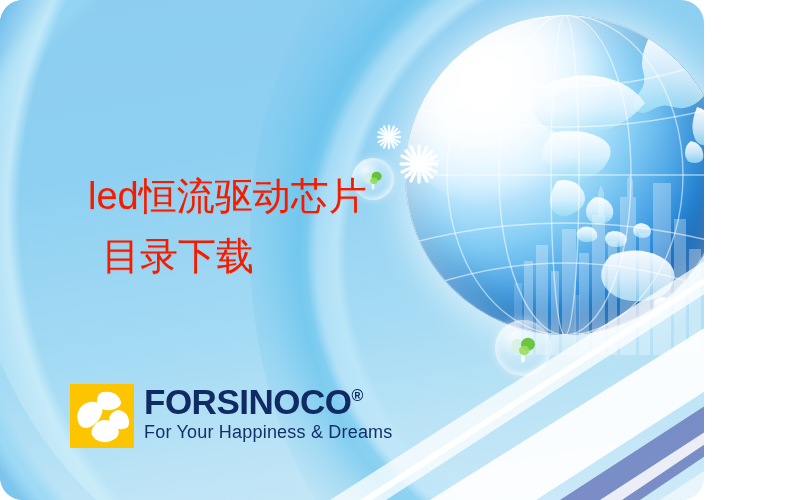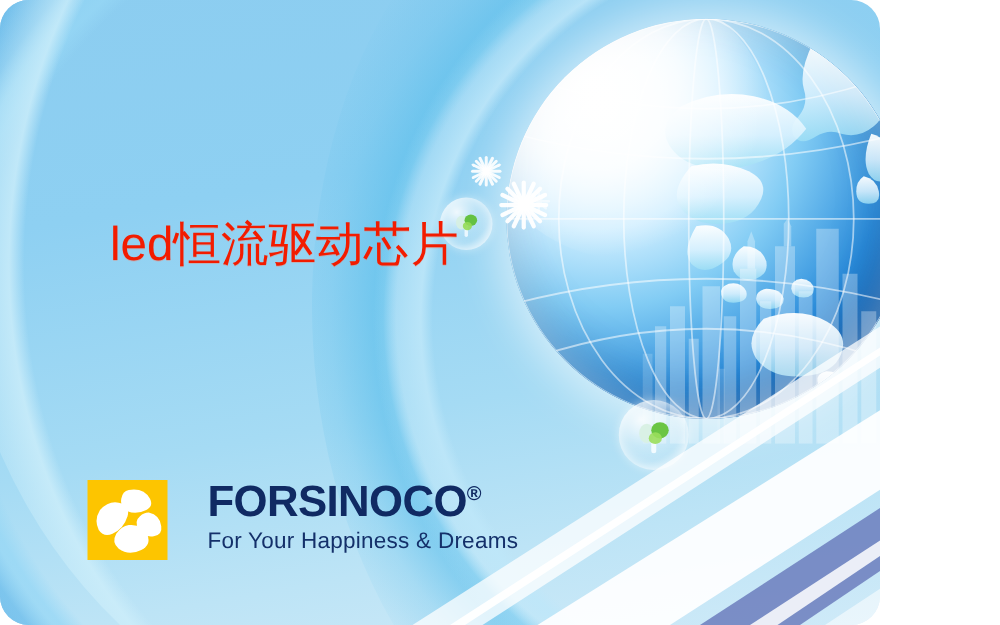--- a/index.html
+++ b/index.html
@@ -92,21 +92,21 @@
   
   #headline{
     position:absolute;left:88px;top:166px;width:420px;
     color:#f21c00;
     font-size:38px;line-height:60px;font-weight:400;
     text-shadow:0 1px 0 rgba(255,120,90,.35);
   }
   #headline .l2{display:block;margin-left:14px;}
 
   
-  #logo{position:absolute;left:70px;top:384px;display:flex;align-items:flex-start;gap:22px;}
+  #logo{position:absolute;left:70px;top:384px;display:flex;align-items:flex-start;}
   #logo-mark{
     width:64px;height:64px;background:#FDC500;flex:none;position:relative;
   }
   #logo-mark svg{position:absolute;inset:0;}
   #logo-text{margin-left:10px;line-height:1;}
   #logo-name{
     color:#102a63;font-weight:bold;font-size:35px;letter-spacing:-0.5px;
     display:block;white-space:nowrap;
   }
   #logo-name .reg{font-size:16px;vertical-align:super;letter-spacing:0;}
@@ -270,20 +270,21 @@
       <polygon points="360,500 800,216 800,222 372,500" fill="#ffffff" fill-opacity=".95"></polygon>
       <polygon points="430,500 800,268 800,330 536,500" fill="#ffffff" fill-opacity=".92"></polygon>
       <polygon points="560,500 800,344 800,392 640,500" fill="#5f6fb5" fill-opacity=".75"></polygon>
       <polygon points="600,500 800,370 800,380 622,500" fill="#ffffff" fill-opacity=".85"></polygon>
       <polygon points="660,500 800,408 800,500" fill="#ffffff" fill-opacity=".55"></polygon>
     </g>
   </svg>
 
   <div id="headline">
     <span class="l1">led恒流驱动芯片</span>
+    <span class="l2">目录下载</span>
   </div>
 
   <div id="logo">
     <div id="logo-mark">
       <svg viewBox="0 0 64 64" xmlns="http://www.w3.org/2000/svg">
         <g fill="#ffffff">
           <path d="M33 8 q12-2 17 7 q3 6-3 9 q-8 4-15 1 q-6-3-5-10 q1-6 6-7z"></path>
           <path d="M10 24 q8-9 18-5 q6 3 4 10 q-3 10-12 14 q-7 3-11-3 q-4-8 1-16z"></path>
           <path d="M49 26 q9 2 10 11 q1 7-6 8 q-8 1-12-5 q-4-7 1-11 q3-3 7-3z"></path>
           <path d="M33 36 q11-1 15 8 q3 8-5 12 q-10 5-18-1 q-6-5-2-12 q4-6 10-7z"></path>

